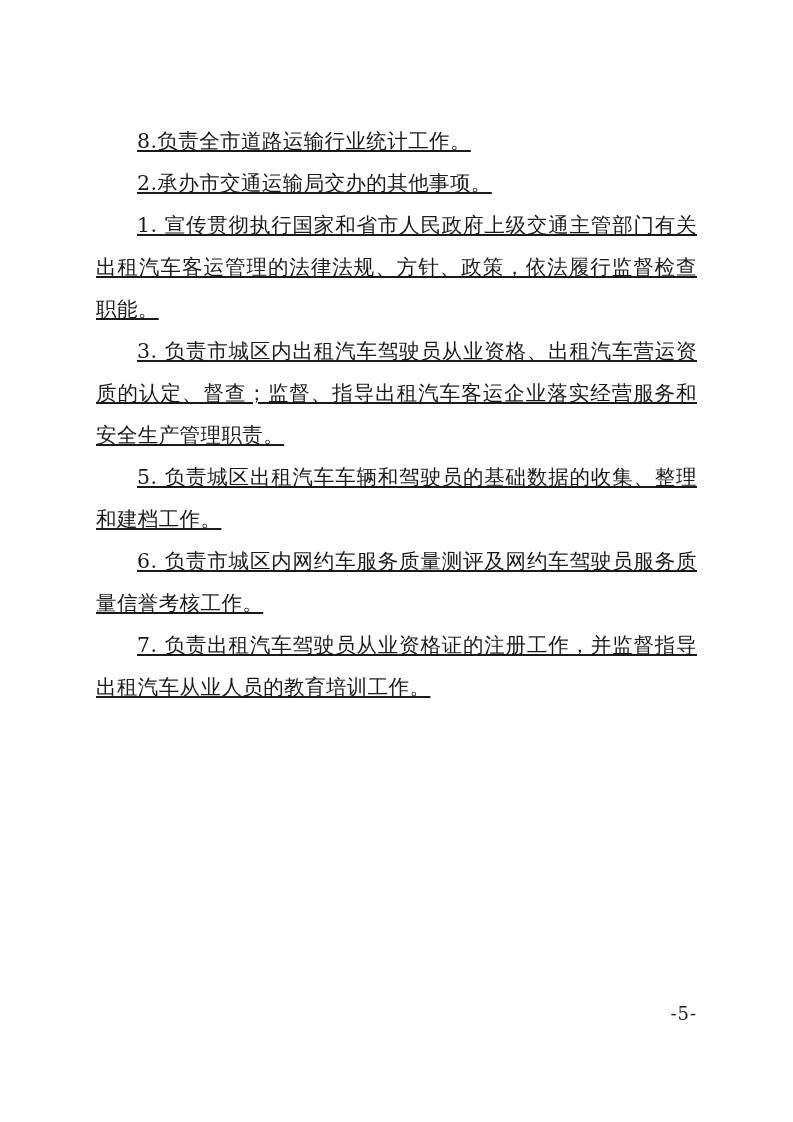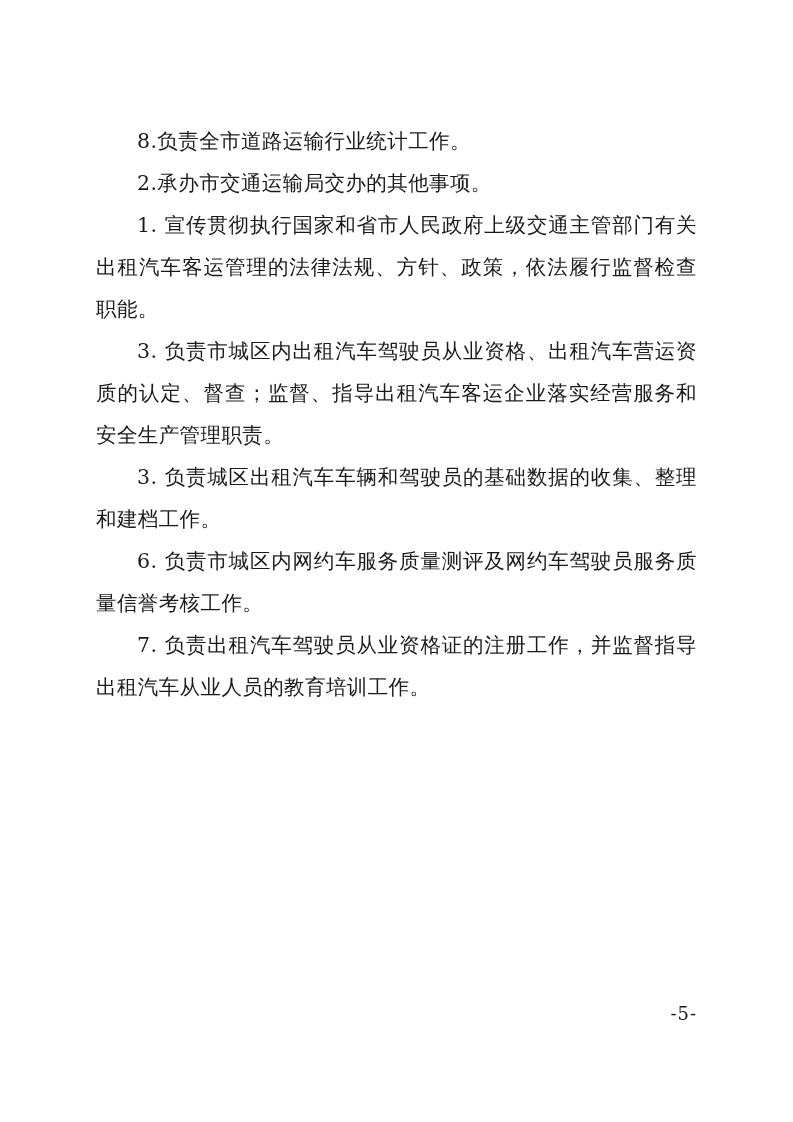--- a/index.html
+++ b/index.html
@@ -24,37 +24,38 @@
   .body-text {
     font-size: 20.5px;
     line-height: 42px;
     text-align: justify;
     text-justify: inter-ideograph;
     letter-spacing: 0.4px;
   }
   .para {
     margin: 0;
     text-indent: 2em;
+    text-decoration: underline;
   }
   .page-number {
     position: absolute;
     right: 96px;
     bottom: 98px;
     font-size: 18px;
     letter-spacing: 1px;
     color: #1a1a1a;
   }
 </style>
 </head>
 <body>
 
 <div class="page">
   <div class="body-text">
     <p class="para">8.负责全市道路运输行业统计工作。</p>
     <p class="para">2.承办市交通运输局交办的其他事项。</p>
     <p class="para">1. 宣传贯彻执行国家和省市人民政府上级交通主管部门有关出租汽车客运管理的法律法规、方针、政策，依法履行监督检查职能。</p>
     <p class="para">3. 负责市城区内出租汽车驾驶员从业资格、出租汽车营运资质的认定、督查；监督、指导出租汽车客运企业落实经营服务和安全生产管理职责。</p>
-    <p class="para">3. 负责城区出租汽车车辆和驾驶员的基础数据的收集、整理和建档工作。</p>
+    <p class="para">5. 负责城区出租汽车车辆和驾驶员的基础数据的收集、整理和建档工作。</p>
     <p class="para">6. 负责市城区内网约车服务质量测评及网约车驾驶员服务质量信誉考核工作。</p>
     <p class="para">7. 负责出租汽车驾驶员从业资格证的注册工作，并监督指导出租汽车从业人员的教育培训工作。</p>
   </div>
   <div class="page-number">-5-</div>
 </div>
 
 </body></html>

